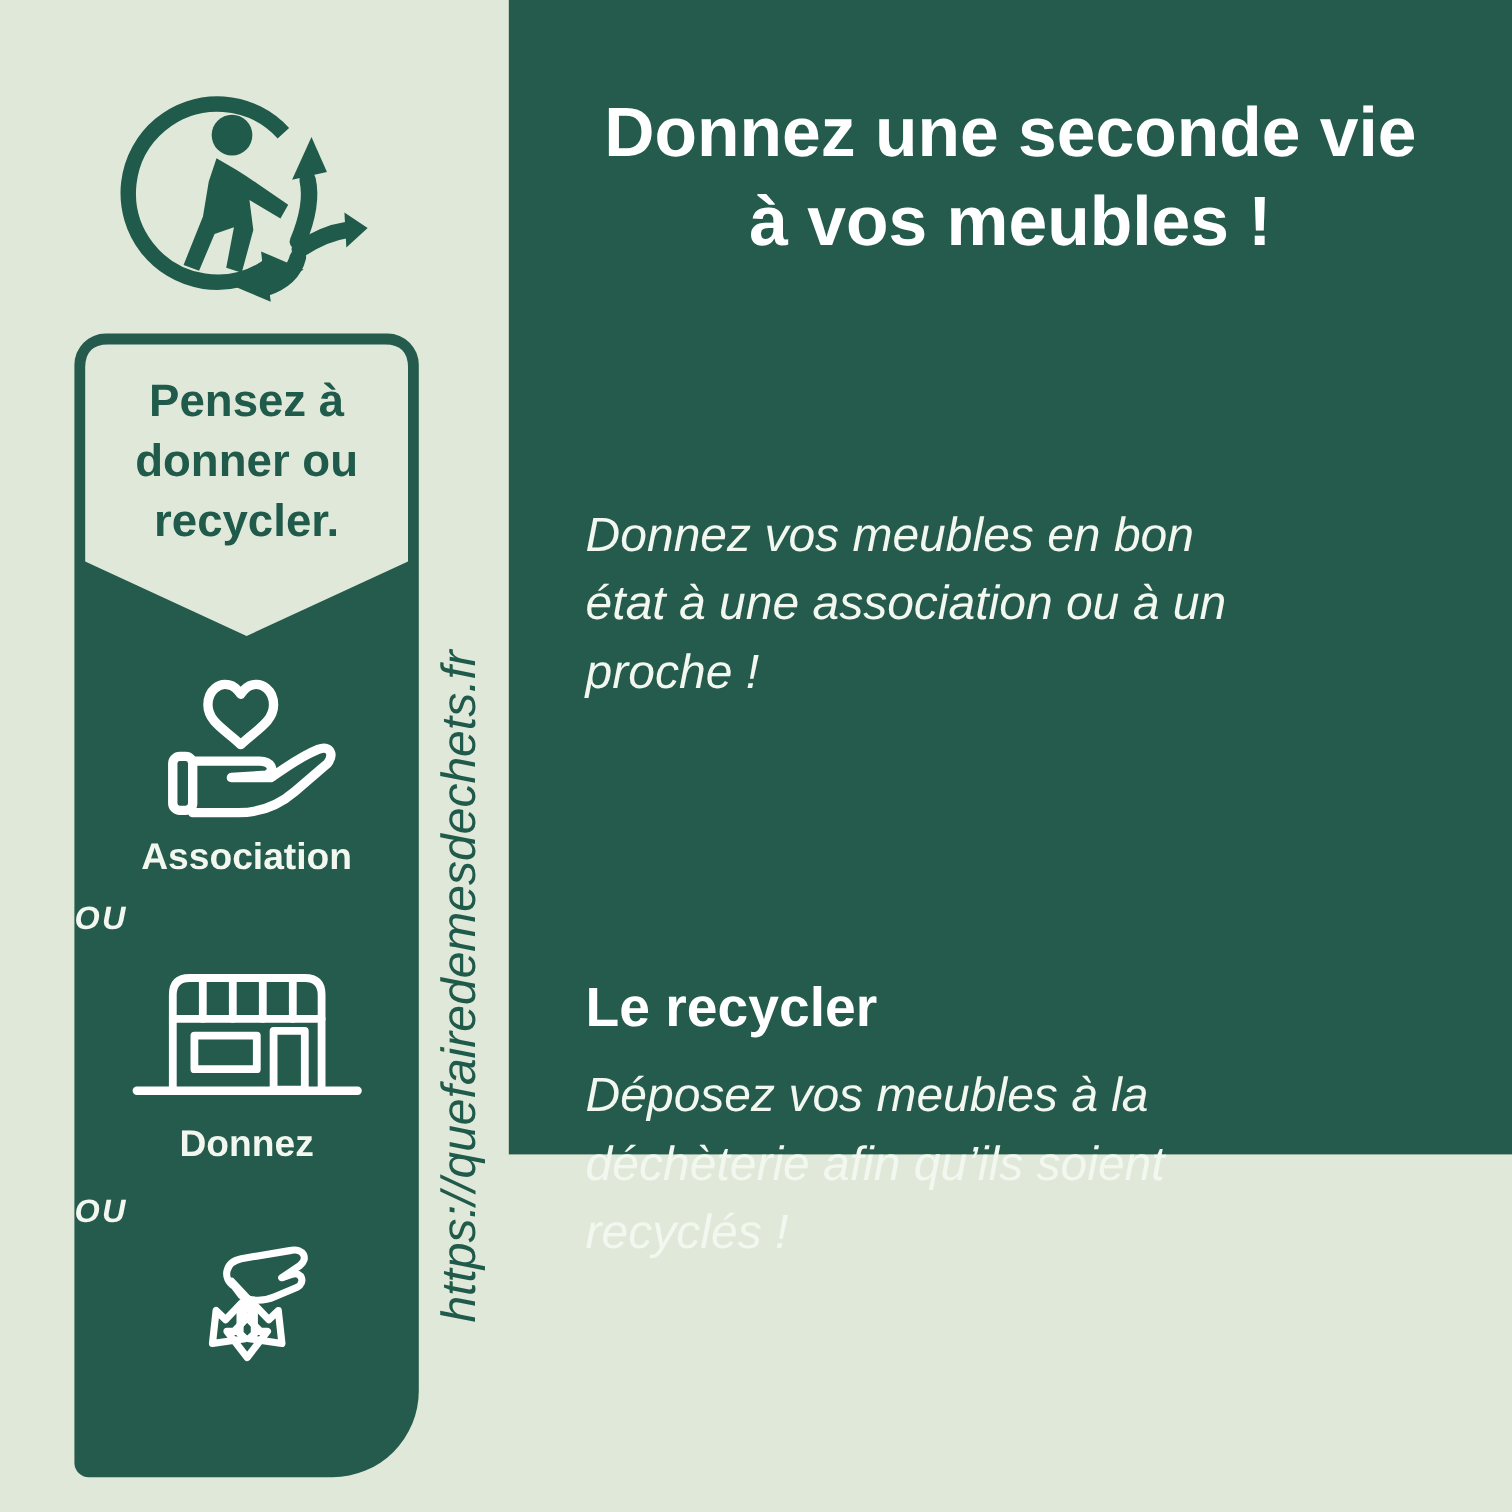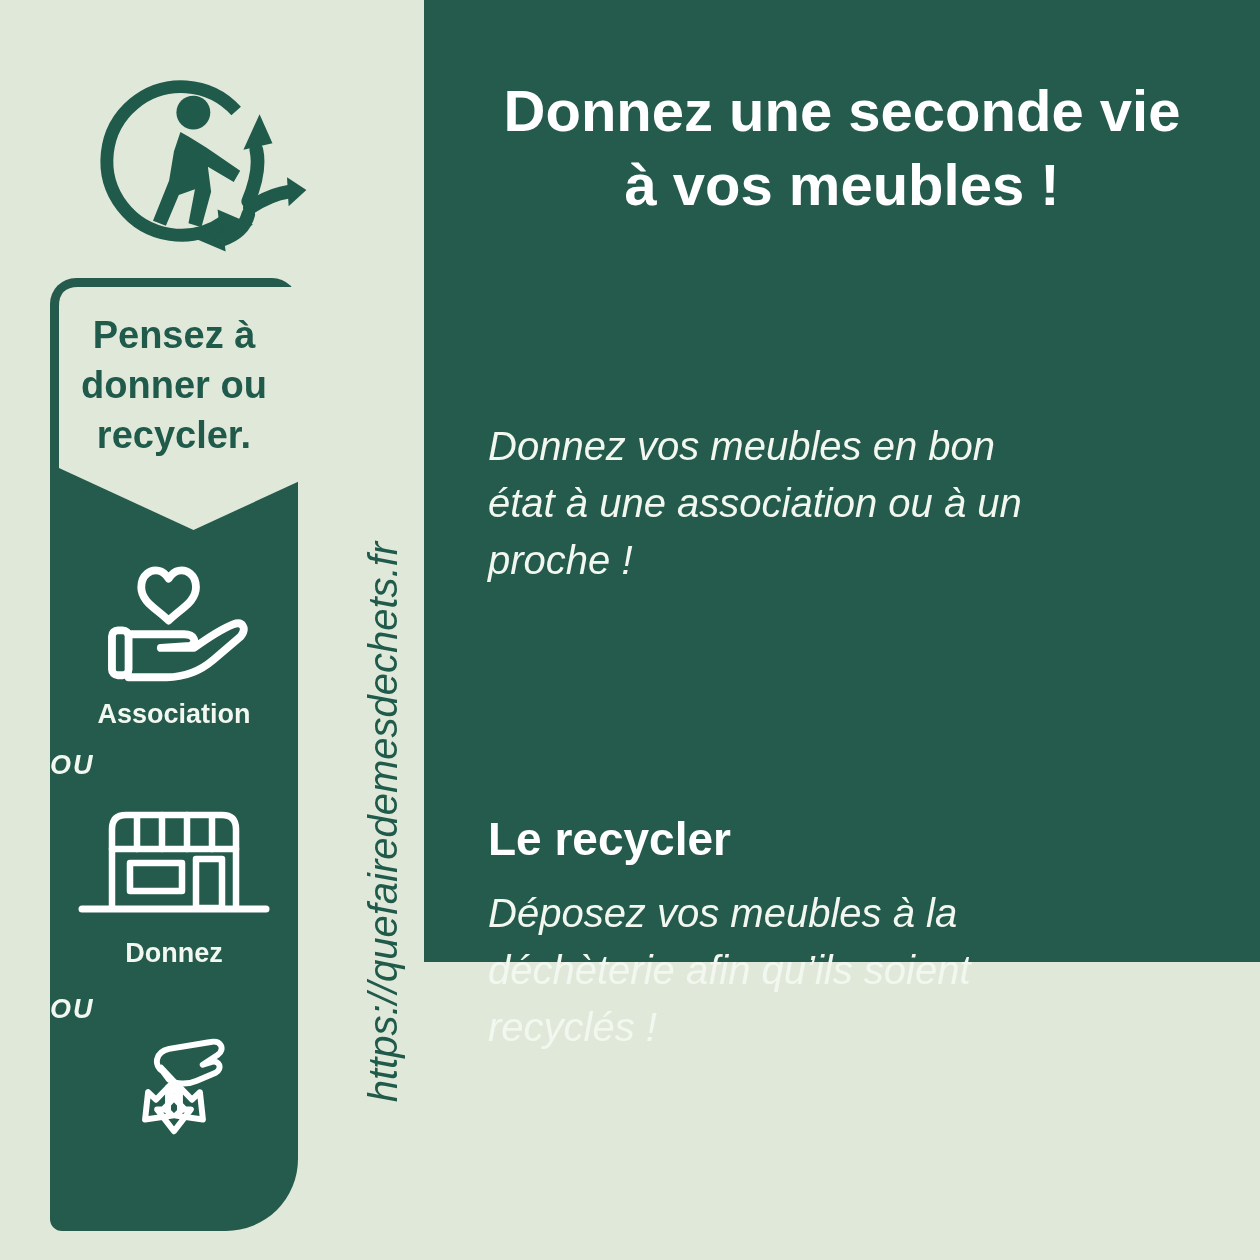--- a/index.html
+++ b/index.html
@@ -14,38 +14,38 @@
   body{
     position:relative;
     background:var(--light);
     font-family:"Liberation Sans","DejaVu Sans",sans-serif;
     overflow:hidden;
   }
   
   .logo-svg{position:absolute;left:90px;top:56px;width:218px;height:202px;}
 
   .ribbon{
-    position:absolute;left:50px;top:278px;width:248px;height:953px;
+    position:absolute;left:62px;top:278px;width:287px;height:953px;
     background:var(--dark);
     border-radius:26px 26px 72px 12px;
   }
   .pennant-svg{position:absolute;top:0;left:0;width:287px;height:258px;display:block;}
   .pennant-text{
     position:absolute;top:32px;left:0;width:100%;
     text-align:center;color:var(--ink);
     font-size:38px;font-weight:bold;line-height:50px;
     white-space:pre-line;
   }
   .opt-icon{position:absolute;left:50%;transform:translateX(-50%);}
   .icon-hearthand{top:282px;width:152px;height:127px;}
   .icon-store{top:527px;width:200px;height:115px;}
   .icon-sorting{top:760px;width:150px;height:124px;}
   .opt-label{
     position:absolute;left:0;width:100%;text-align:center;
-    color:var(--offwhite);font-size:27px;font-weight:bold;line-height:40px;
+    color:var(--offwhite);font-size:31px;font-weight:bold;line-height:40px;
   }
   .label-1{top:416px;}
   .label-2{top:655px;}
   .label-3{top:893px;}
   .separator{
     position:absolute;left:0;width:100%;
     color:var(--offwhite);font-size:27px;font-style:italic;font-weight:bold;line-height:30px;
     letter-spacing:2px;
   }
   .sep-1{top:472px;}

